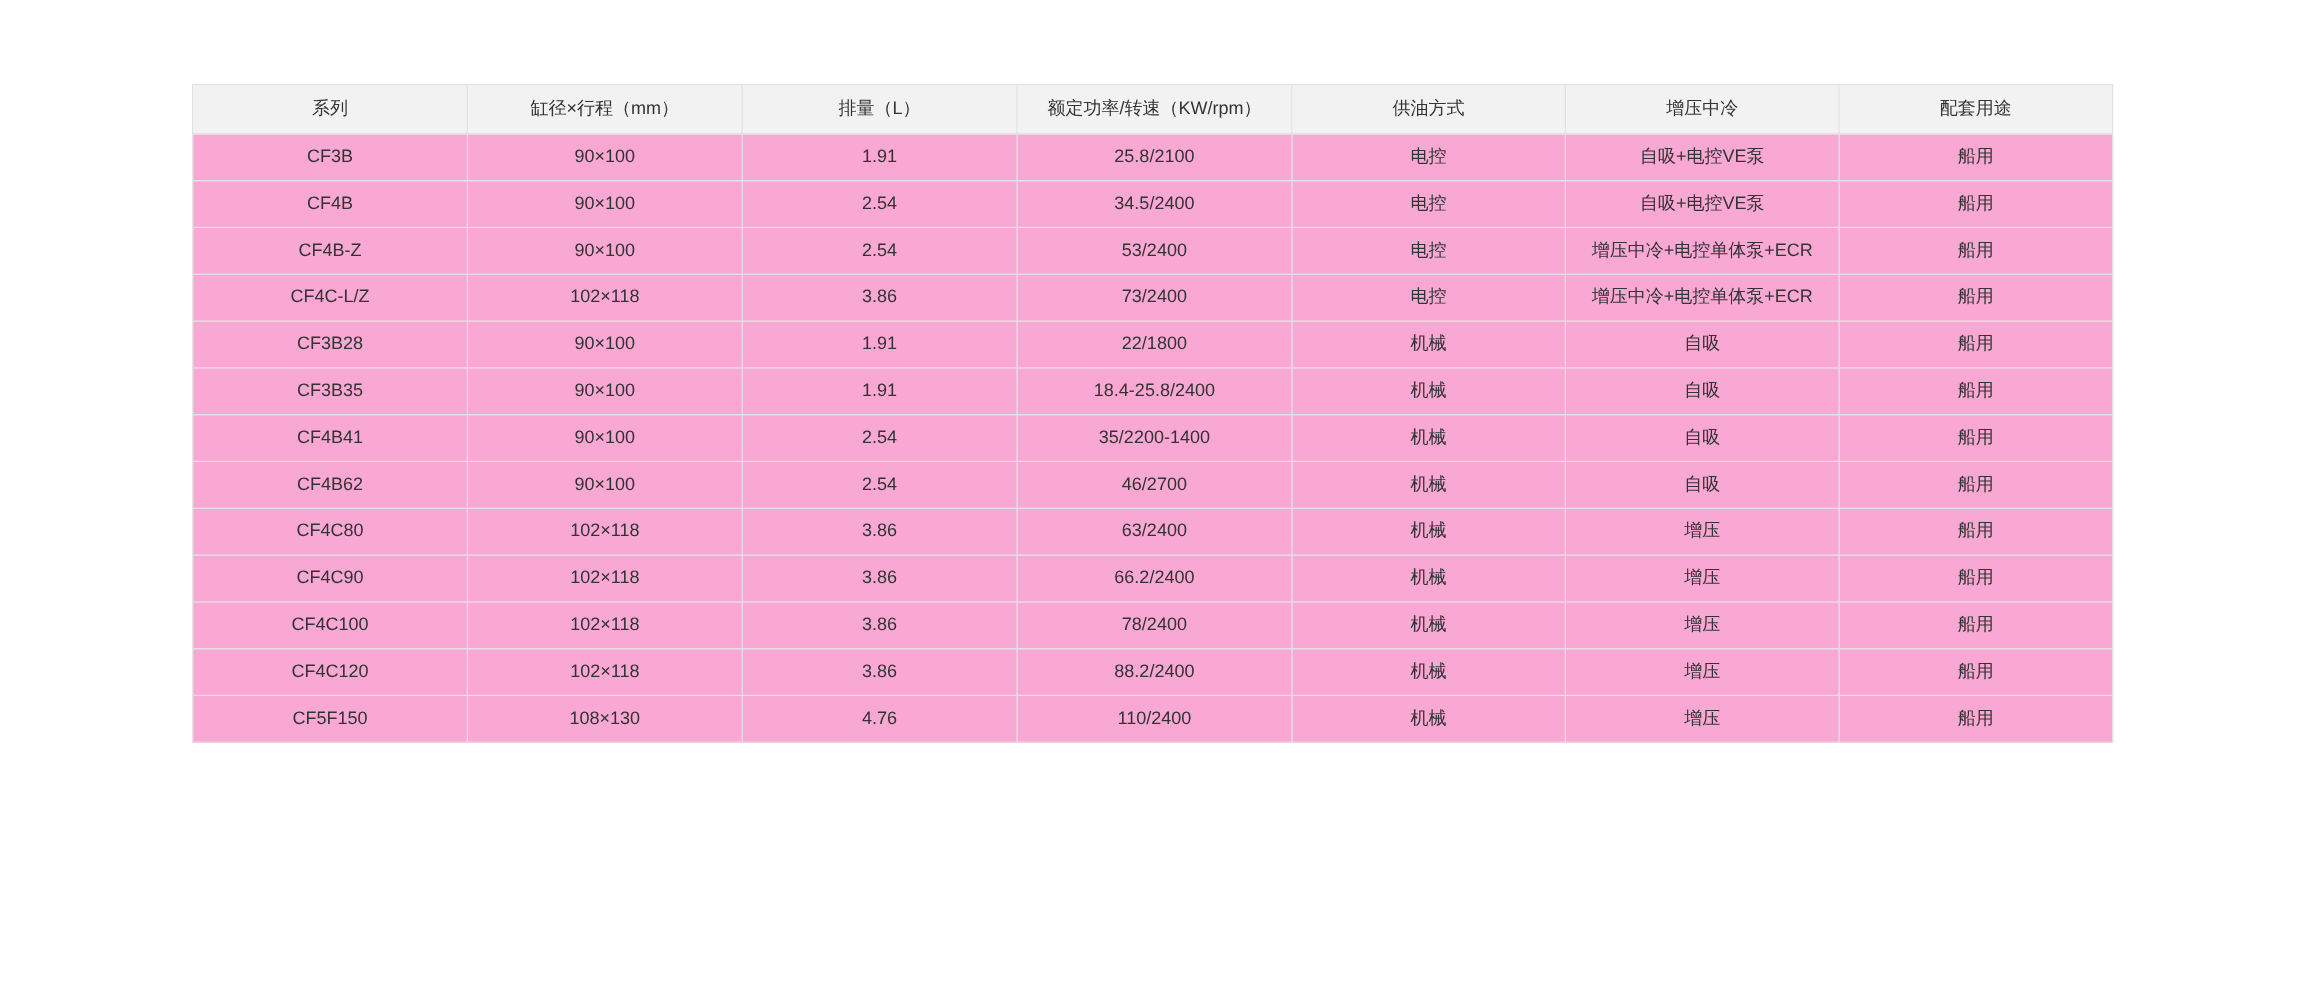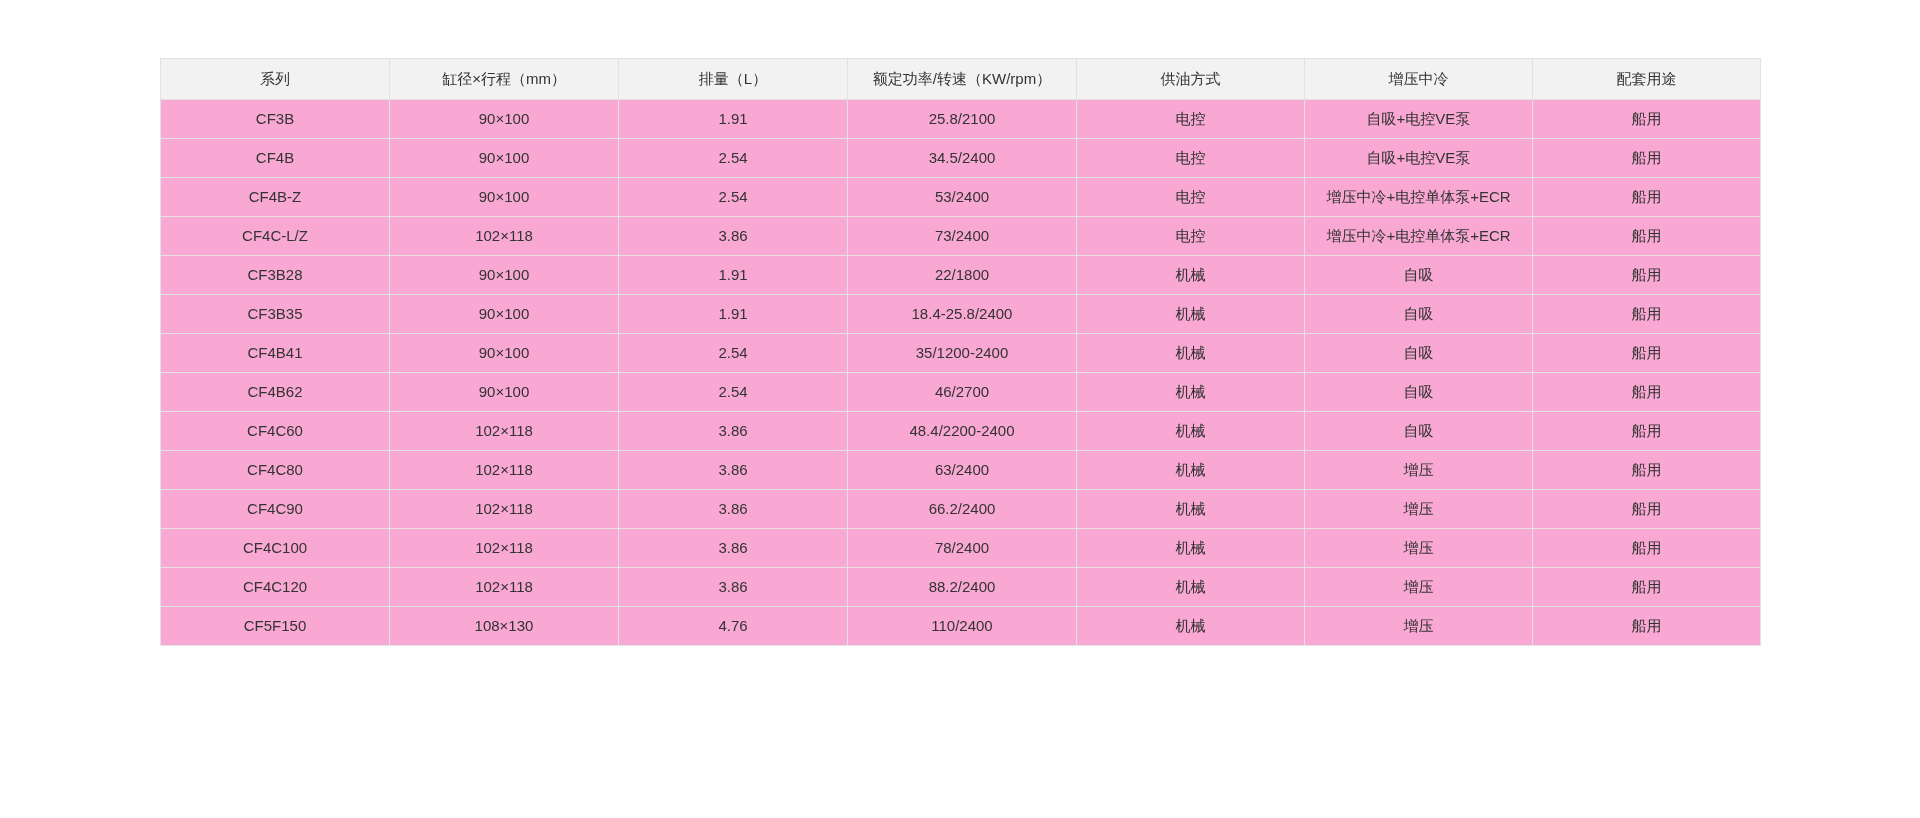--- a/index.html
+++ b/index.html
@@ -13,21 +13,21 @@
   .page {
     position: relative;
     width: 1920px;
     height: 818px;
     background: #ffffff;
     overflow: hidden;
   }
   .table-wrap {
     position: absolute;
     left: 160px;
-    top: 58px;
+    top: 70px;
     width: 1600px;
   }
   table.spec-table {
     border-collapse: collapse;
     width: 1600px;
     table-layout: fixed;
     border: 1px solid #e2e2e2;
   }
   table.spec-table th,
   table.spec-table td {
@@ -138,39 +138,30 @@
           <td>1.91</td>
           <td>18.4-25.8/2400</td>
           <td>机械</td>
           <td>自吸</td>
           <td>船用</td>
         </tr>
         <tr>
           <td>CF4B41</td>
           <td>90×100</td>
           <td>2.54</td>
-          <td>35/1200-2400</td>
+          <td>35/2200-1400</td>
           <td>机械</td>
           <td>自吸</td>
           <td>船用</td>
         </tr>
         <tr>
           <td>CF4B62</td>
           <td>90×100</td>
           <td>2.54</td>
           <td>46/2700</td>
-          <td>机械</td>
-          <td>自吸</td>
-          <td>船用</td>
-        </tr>
-        <tr>
-          <td>CF4C60</td>
-          <td>102×118</td>
-          <td>3.86</td>
-          <td>48.4/2200-2400</td>
           <td>机械</td>
           <td>自吸</td>
           <td>船用</td>
         </tr>
         <tr>
           <td>CF4C80</td>
           <td>102×118</td>
           <td>3.86</td>
           <td>63/2400</td>
           <td>机械</td>

